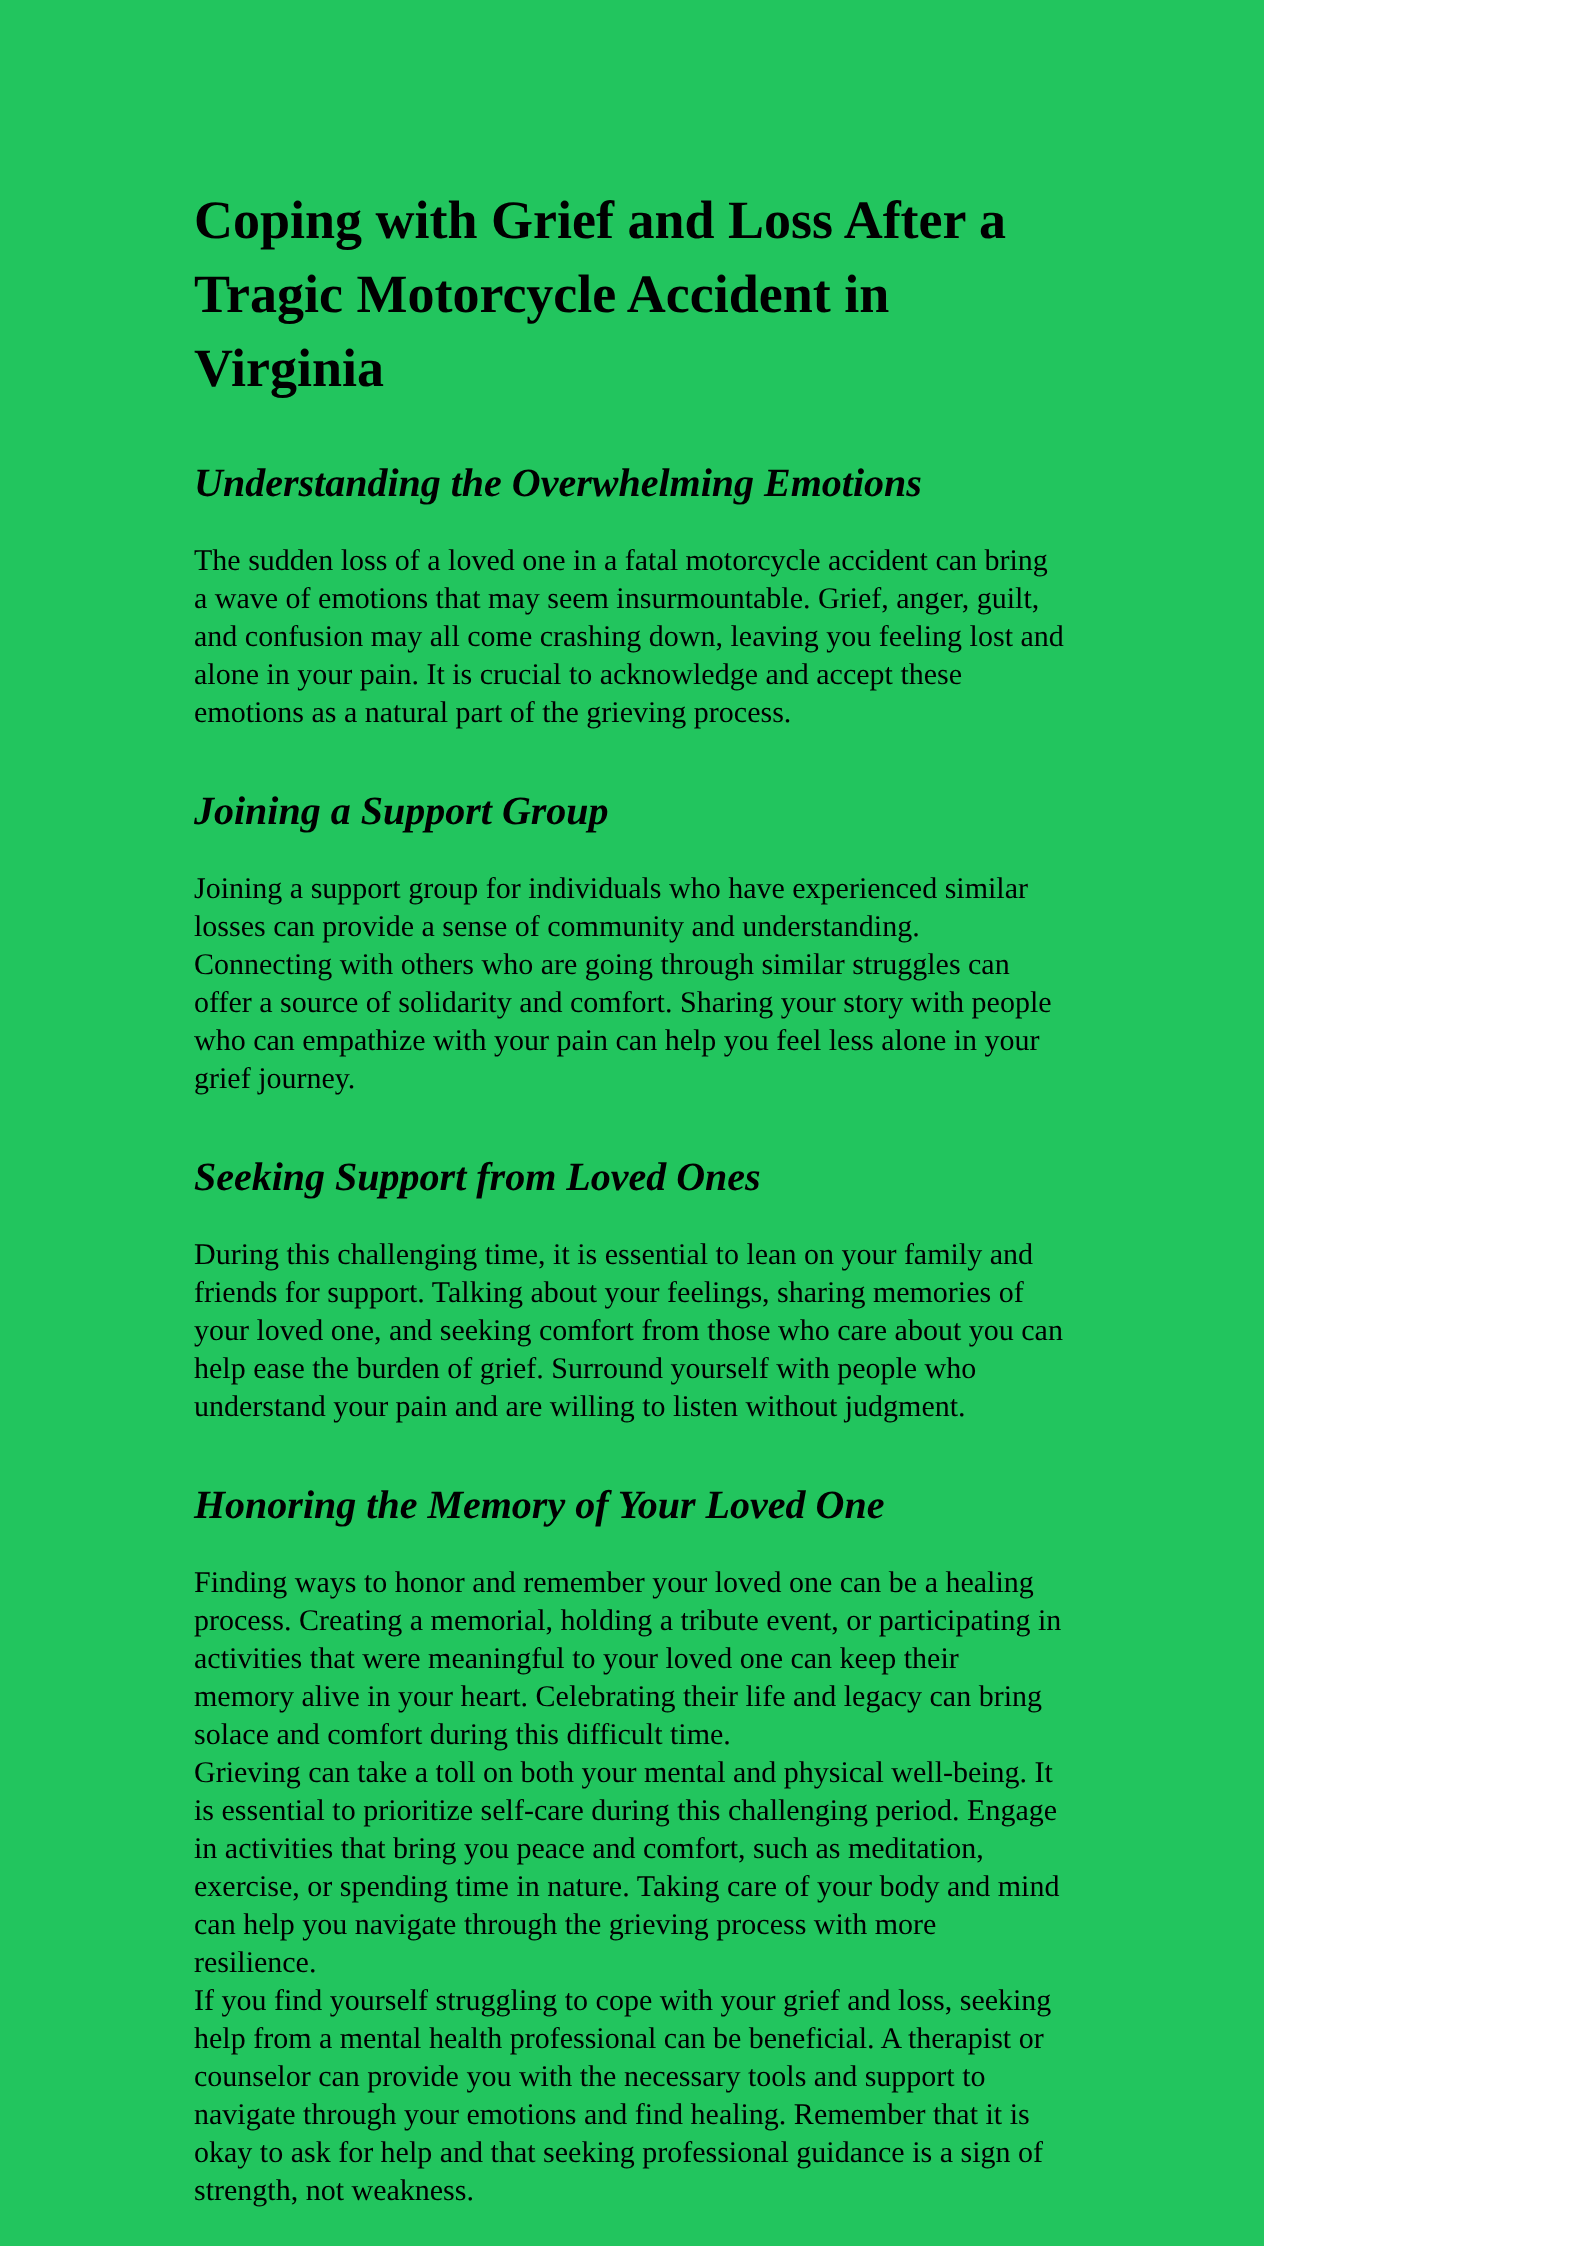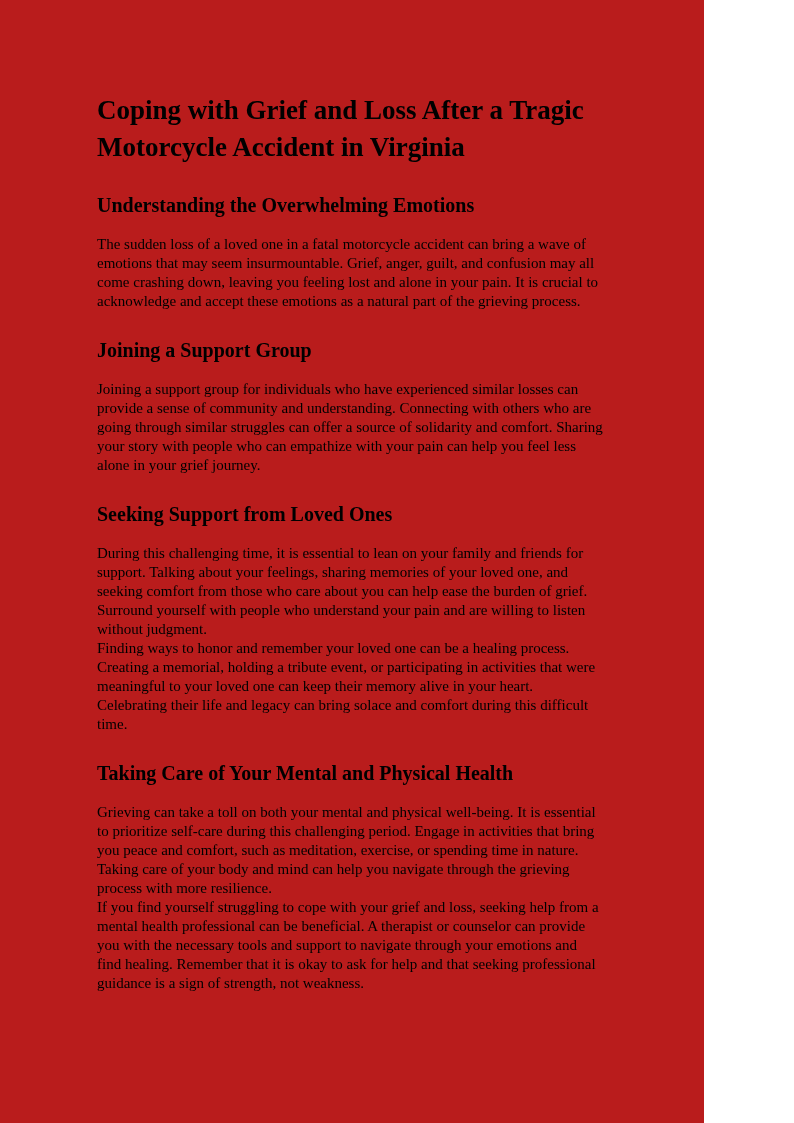--- a/index.html
+++ b/index.html
@@ -2,41 +2,42 @@
 <html><head>
   <meta charset="utf-8">
   <style>
     html, body {
       margin: 0;
       padding: 0;
       background: #ffffff;
     }
     .page {
       position: relative;
-      width: 704px;
+      width: 632px;
       height: 1123px;
       box-sizing: border-box;
       padding: 92px 100px 40px 97px;
-      background: #b91c1c;
+      background: #22c55e;
       color: #000000;
       font-family: "Liberation Serif", "DejaVu Serif", serif;
       overflow: hidden;
     }
     h1.doc-title {
       font-size: 27px;
       line-height: 37px;
       font-weight: bold;
       margin: 0 0 12px 0;
       letter-spacing: 0;
     }
     h2.section-heading {
       font-size: 20px;
       line-height: 26px;
       font-weight: bold;
       margin: 26px 0 17px 0;
+      font-style: italic;
     }
     p.section-body {
       font-size: 15px;
       line-height: 19px;
       margin: 0;
       text-align: left;
     }
     section.doc-section {
       margin: 0;
     }
@@ -57,25 +58,25 @@
     <h2 class="section-heading">Joining a Support Group</h2>
     <p class="section-body">Joining a support group for individuals who have experienced similar losses can provide a sense of community and understanding. Connecting with others who are going through similar struggles can offer a source of solidarity and comfort. Sharing your story with people who can empathize with your pain can help you feel less alone in your grief journey.</p>
   </section>
 
   <section class="doc-section">
     <h2 class="section-heading">Seeking Support from Loved Ones</h2>
     <p class="section-body">During this challenging time, it is essential to lean on your family and friends for support. Talking about your feelings, sharing memories of your loved one, and seeking comfort from those who care about you can help ease the burden of grief. Surround yourself with people who understand your pain and are willing to listen without judgment.</p>
   </section>
 
   <section class="doc-section">
+    <h2 class="section-heading">Honoring the Memory of Your Loved One</h2>
     <p class="section-body">Finding ways to honor and remember your loved one can be a healing process. Creating a memorial, holding a tribute event, or participating in activities that were meaningful to your loved one can keep their memory alive in your heart. Celebrating their life and legacy can bring solace and comfort during this difficult time.</p>
   </section>
 
   <section class="doc-section">
-    <h2 class="section-heading">Taking Care of Your Mental and Physical Health</h2>
     <p class="section-body">Grieving can take a toll on both your mental and physical well-being. It is essential to prioritize self-care during this challenging period. Engage in activities that bring you peace and comfort, such as meditation, exercise, or spending time in nature. Taking care of your body and mind can help you navigate through the grieving process with more resilience.</p>
   </section>
 
   <section class="doc-section">
     <p class="section-body">If you find yourself struggling to cope with your grief and loss, seeking help from a mental health professional can be beneficial. A therapist or counselor can provide you with the necessary tools and support to navigate through your emotions and find healing. Remember that it is okay to ask for help and that seeking professional guidance is a sign of strength, not weakness.</p>
   </section>
 
 </div>
 
 </body></html>

